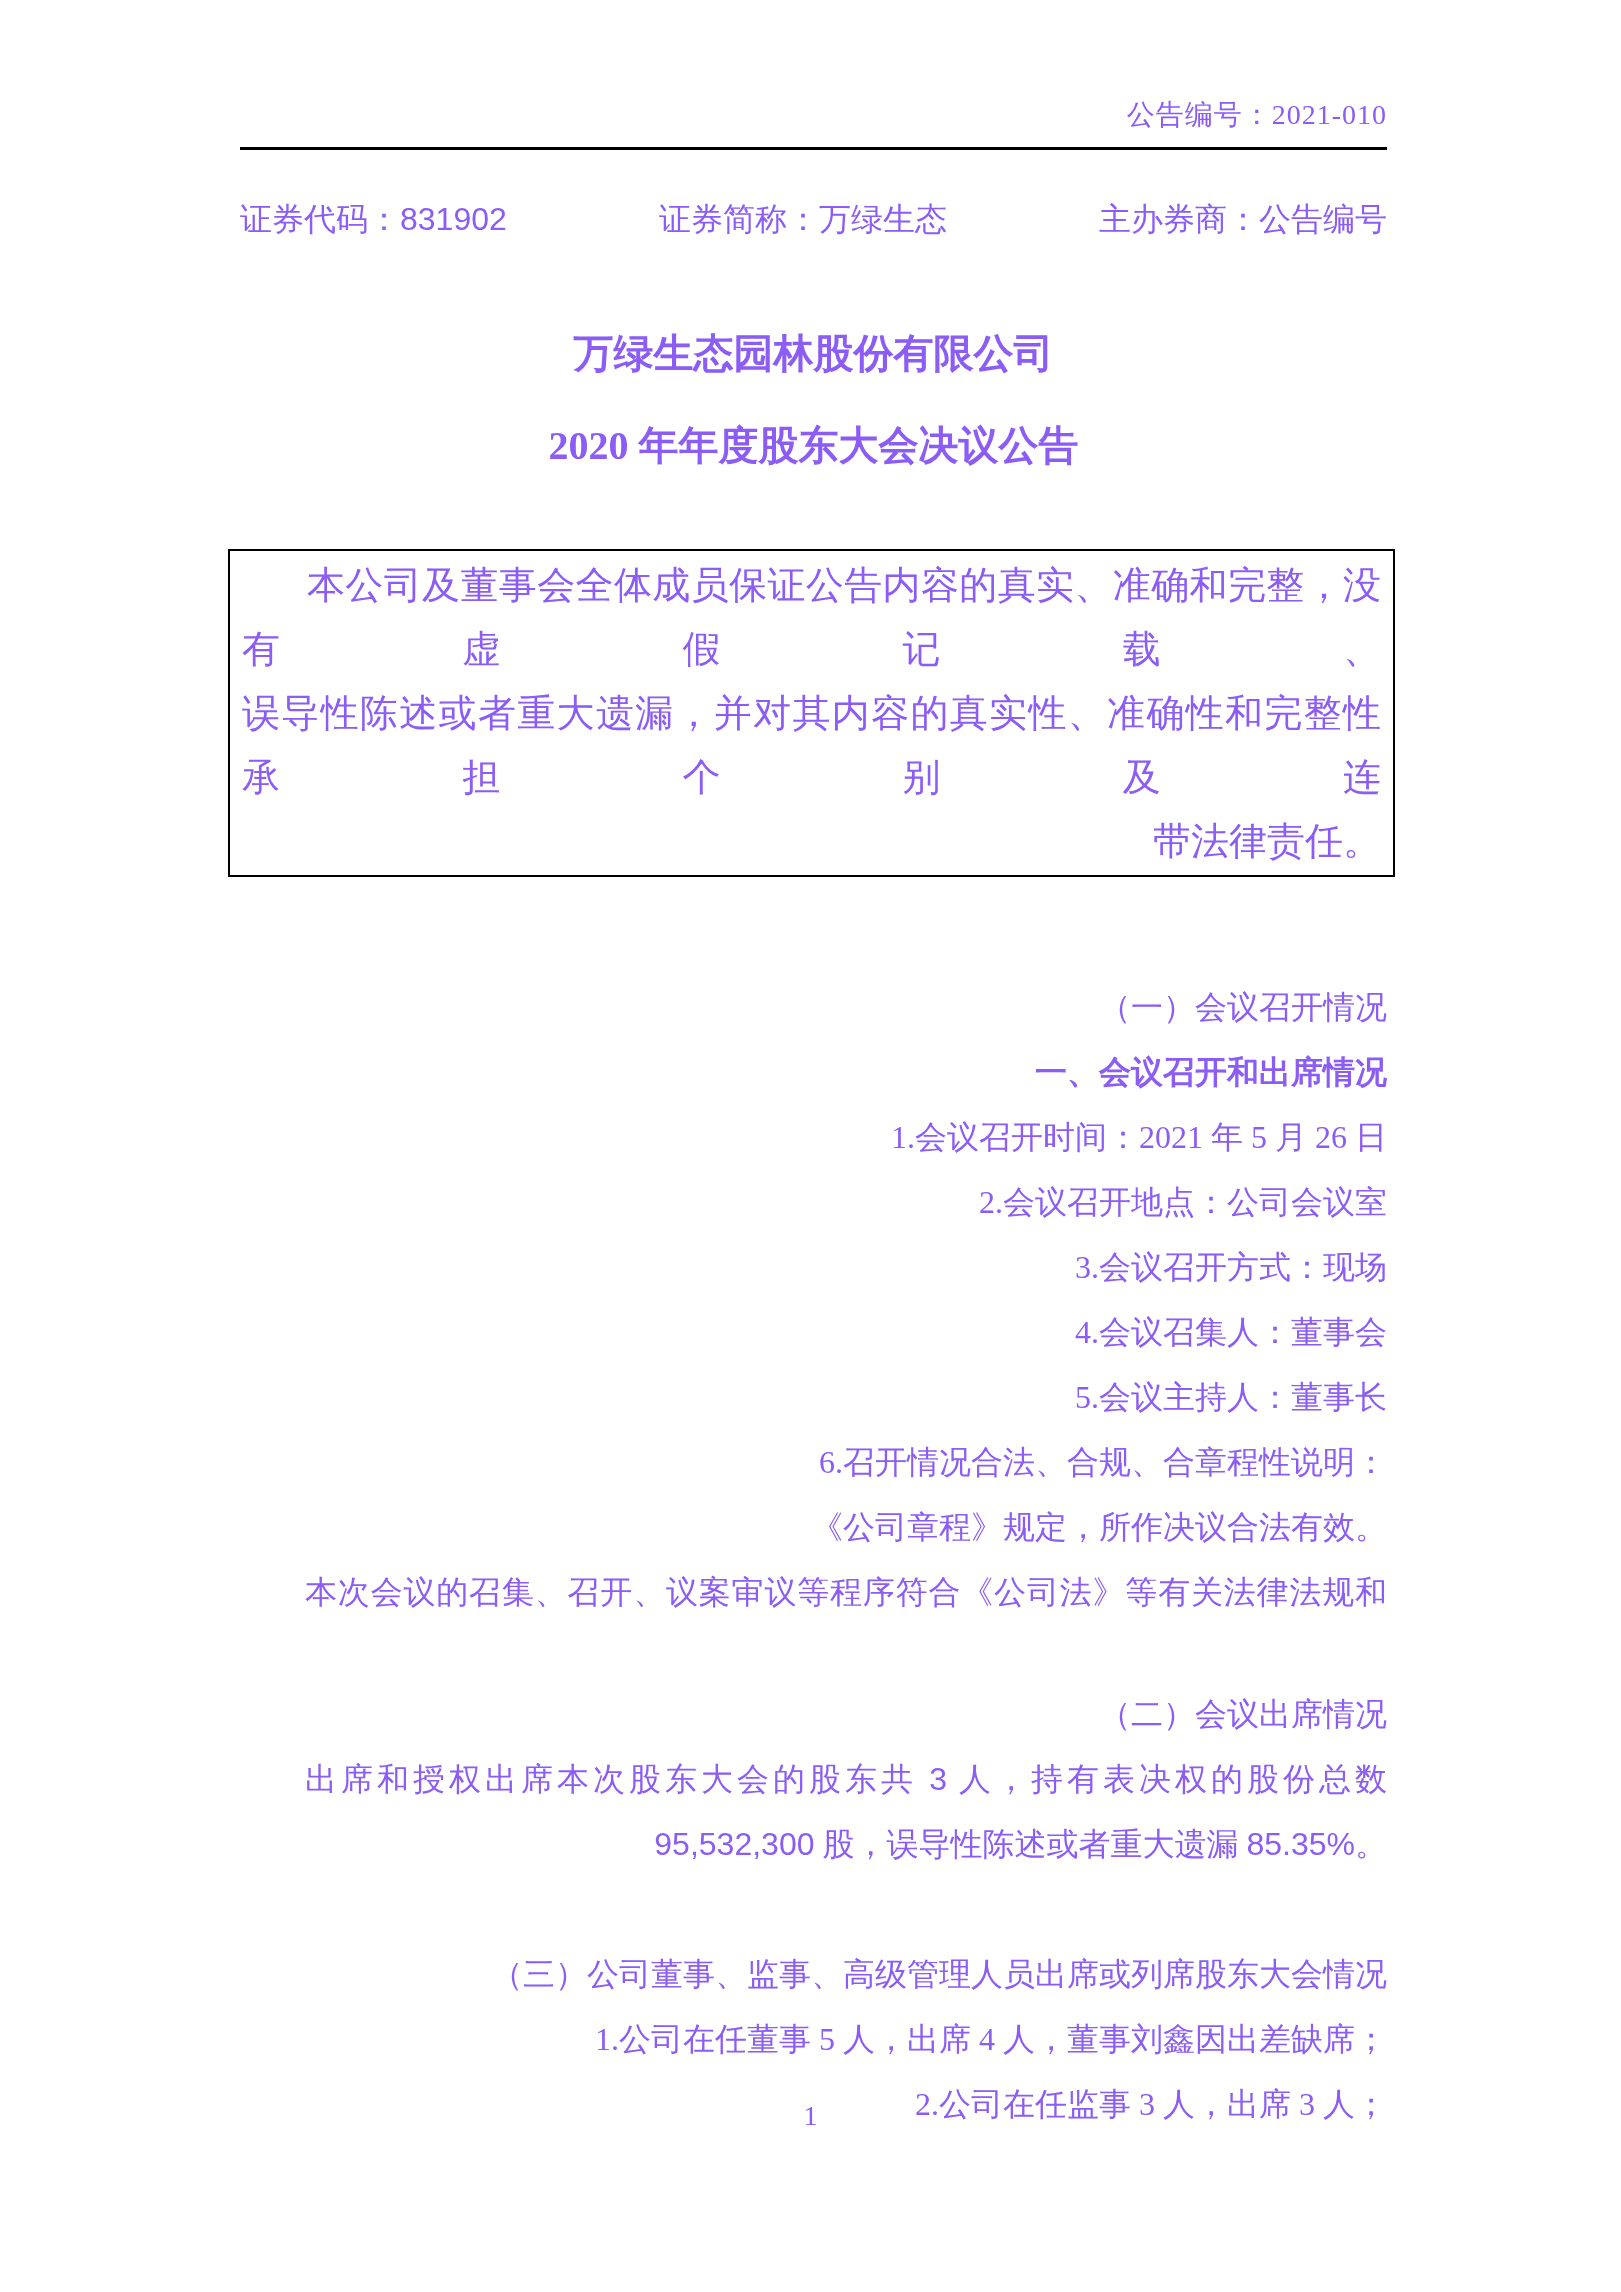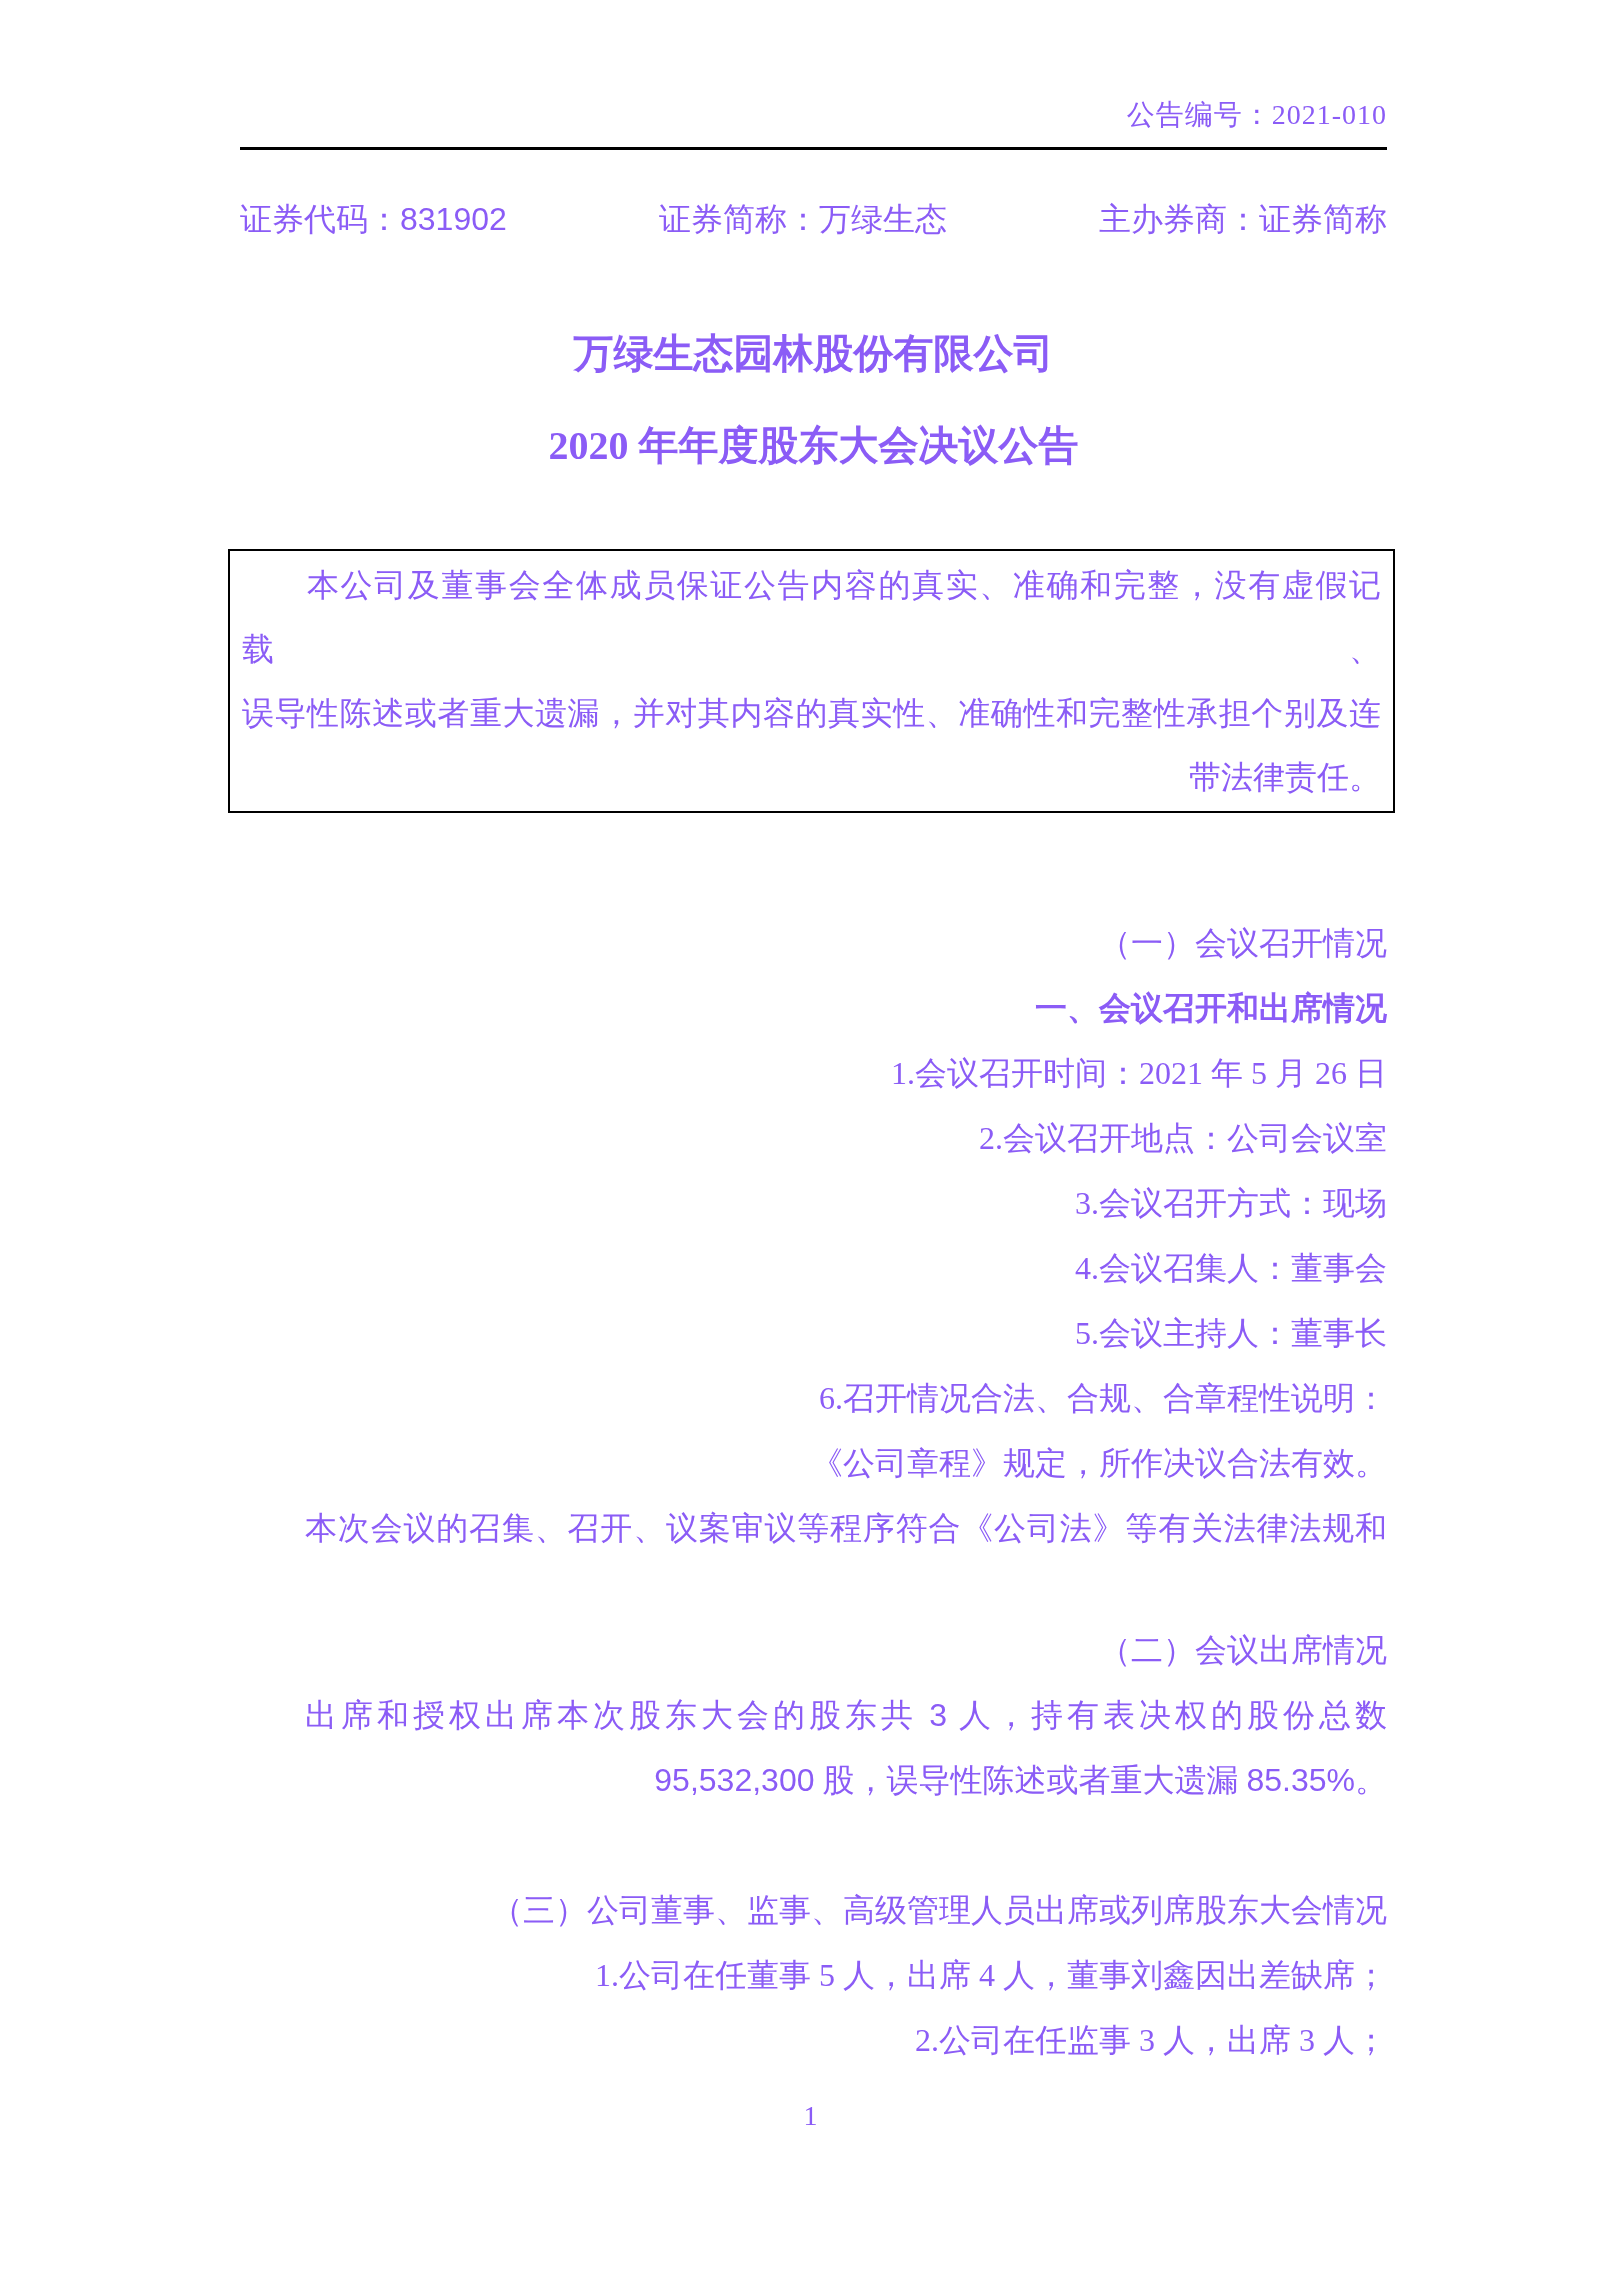--- a/index.html
+++ b/index.html
@@ -49,21 +49,21 @@
     font-weight:bold;
     text-align:center;
     line-height:47px;
   }
   .disclaimer-box {
     margin-top:80px;
     margin-left:-11.8px;
     margin-right:-7.8px;
     border:2.9px solid #000;
     padding:2px 11.8px;
-    font-size:32px;
+    font-size:38px;
     line-height:64px;
   }
   .body-block {
     margin-top:98px;
     font-size:32px;
     line-height:65px;
   }
   .line { margin:0; padding:0;text-align:right; }
   .indent { text-indent:65px; }
   .stretch { text-align:justify; text-align-last:justify; }
@@ -85,21 +85,21 @@
 
 <div class="page">
   <div class="content">
 
     <div class="announce">公告编号：2021-010</div>
     <hr class="rule">
 
     <div class="meta-row">
       <span><span>证券代码：</span><span class="sans">831902</span></span>
       <span>证券简称：万绿生态</span>
-      <span>主办券商：证券简称</span>
+      <span>主办券商：公告编号</span>
     </div>
 
     <div class="title1">万绿生态园林股份有限公司</div>
     <div class="title2">2020 年年度股东大会决议公告</div>
 
     <div class="disclaimer-box">
       <p class="line indent stretch">本公司及董事会全体成员保证公告内容的真实、准确和完整，没有虚假记载、</p>
       <p class="line stretch">误导性陈述或者重大遗漏，并对其内容的真实性、准确性和完整性承担个别及连</p>
       <p class="line">带法律责任。</p>
     </div>

